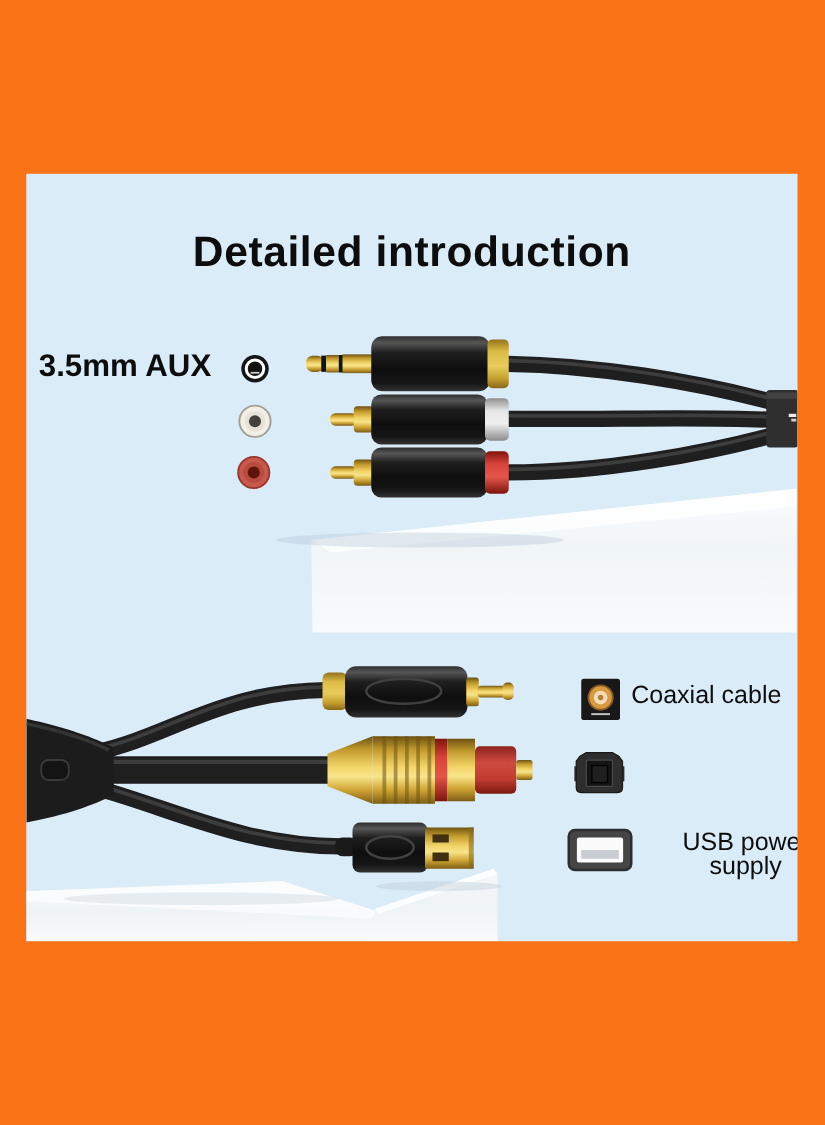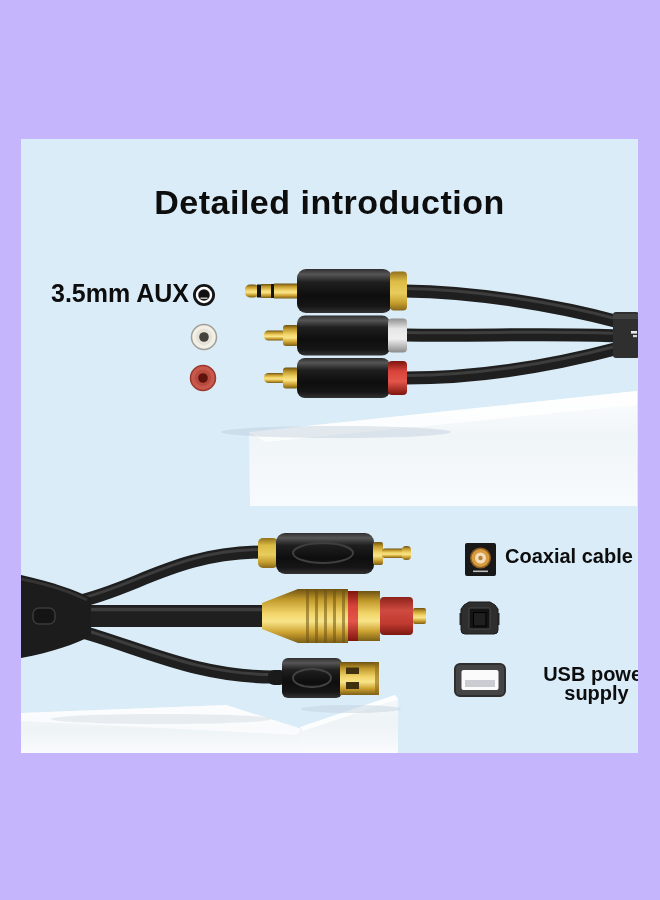--- a/index.html
+++ b/index.html
@@ -1,40 +1,40 @@
 <!DOCTYPE html>
 <html><head>
 <meta charset="utf-8">
 <style>
   html,body{margin:0;padding:0;}
   body{
     width:660px;height:900px;background:#ffffff;position:relative;
     font-family:"Liberation Sans", sans-serif;
     -webkit-font-smoothing:antialiased;
   }
-  .page{position:absolute;left:0;top:0;width:660px;height:900px;background:#c4b5fd;overflow:hidden;}
+  .page{position:absolute;left:0;top:0;width:660px;height:900px;background:#f97316;overflow:hidden;}
   .panel{
     position:absolute;left:21px;top:139px;width:617px;height:614px;
     background:#d9ecf8;overflow:hidden;
   }
   .scene{position:absolute;left:0;top:0;width:617px;height:614px;display:block;}
   .title{
     position:absolute;left:0;top:45px;width:617px;margin:0;
     text-align:center;font-size:34px;line-height:36px;font-weight:700;color:#0d0d0d;
     letter-spacing:0.5px;
   }
   .side-label{
-    position:absolute;left:10px;width:158px;text-align:right;
+    position:absolute;left:10px;width:158px;text-align:left;
     font-size:25px;line-height:25px;font-weight:700;color:#0d0d0d;
   }
   .label-aux{top:142px;}
   .label-rca{top:208px;}
   .legend-label{
     position:absolute;left:484px;font-size:20px;line-height:21px;
-    font-weight:700;color:#0d0d0d;white-space:nowrap;
+    font-weight:400;color:#0d0d0d;white-space:nowrap;
   }
   .legend-coaxial{top:407px;}
   .legend-optical{top:465px;}
   .legend-usb{
     left:518px;top:526px;width:115px;white-space:normal;
     text-align:center;line-height:19px;font-size:20px;
   }
 </style>
 </head>
 <body>

